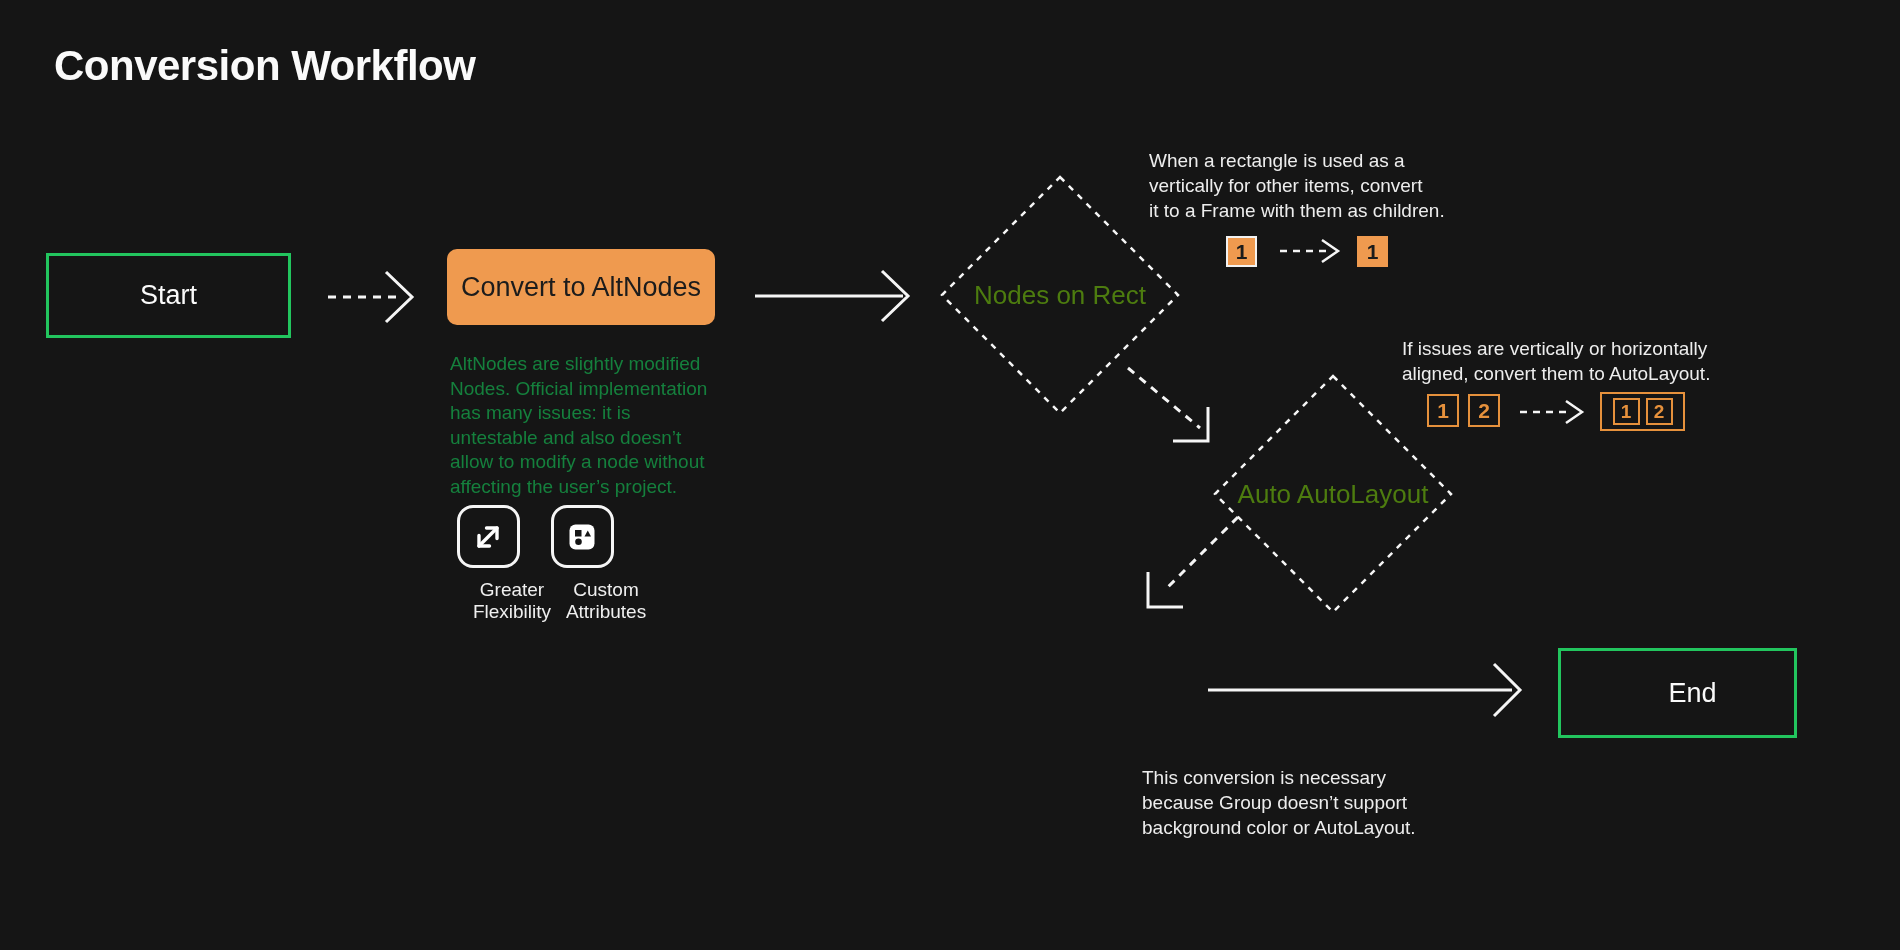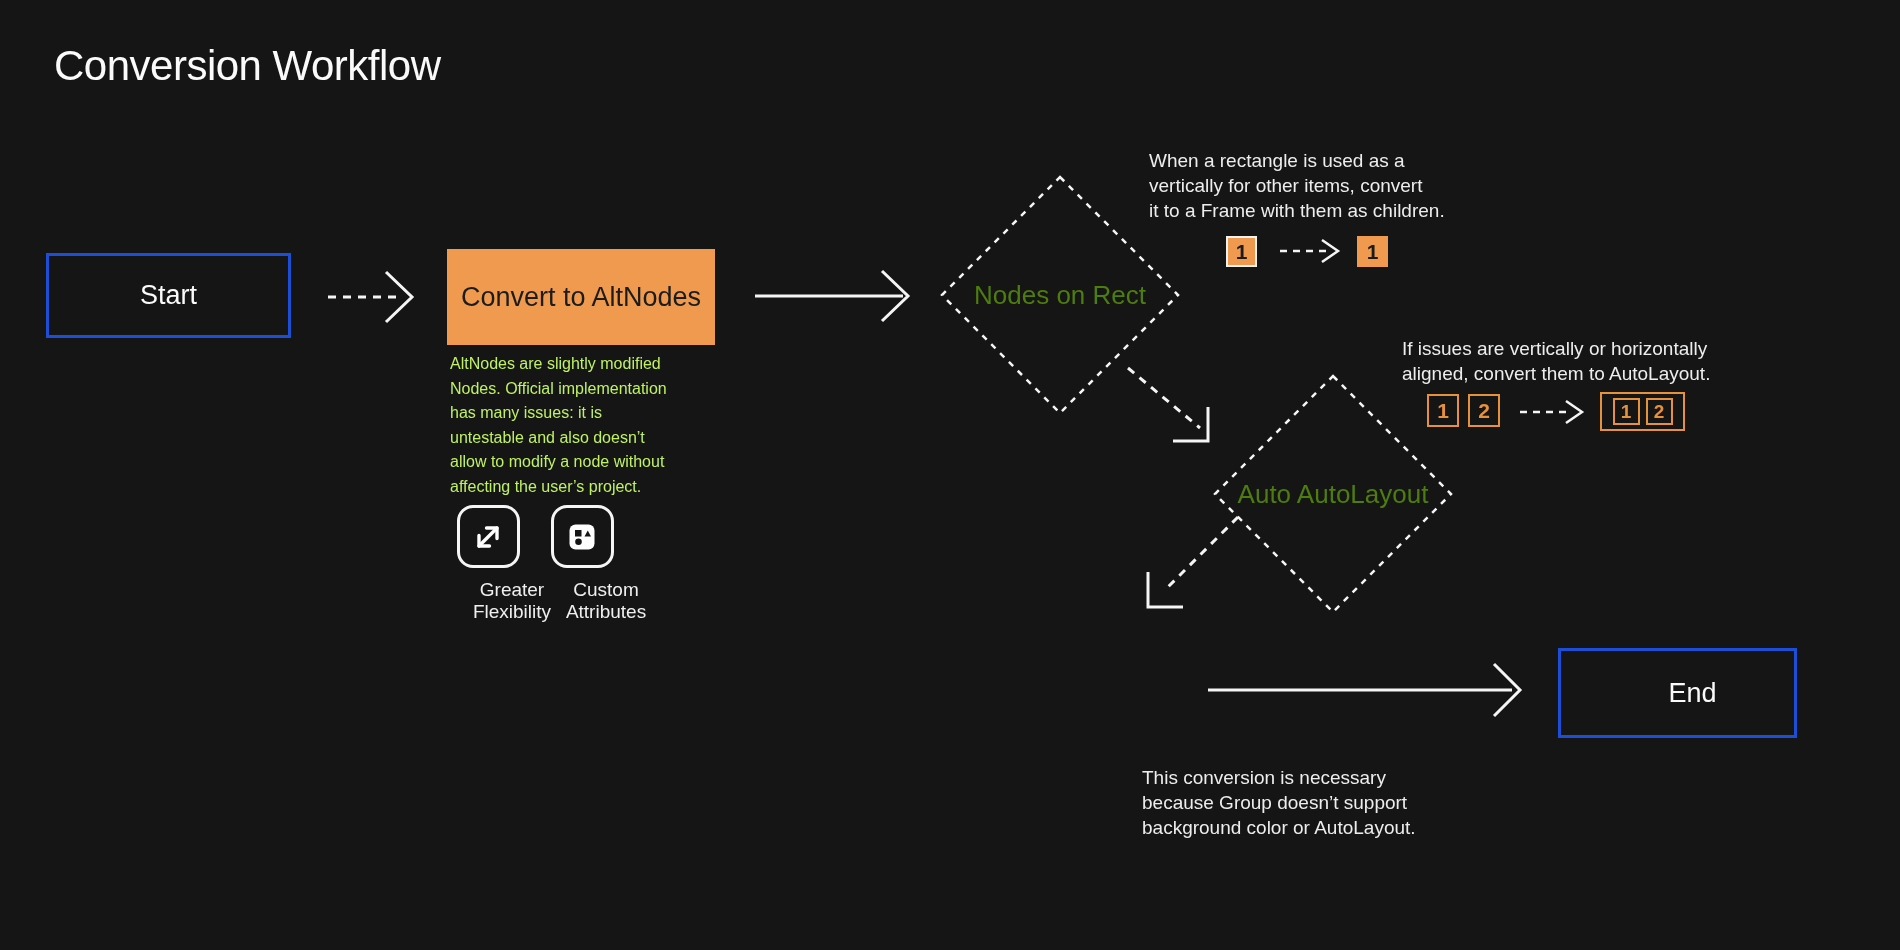--- a/index.html
+++ b/index.html
@@ -1,33 +1,33 @@
 <!DOCTYPE html>
 <html><head>
 <meta charset="utf-8">
 <style>
   * { margin:0; padding:0; box-sizing:border-box; }
   html,body { width:1900px; height:950px; }
   body { font-family:"Liberation Sans", sans-serif; background:#151515; }
   .canvas { position:relative; width:1900px; height:950px; background:#151515; overflow:hidden; }
 
-  .page-title { position:absolute; left:54px; top:42px; font-size:42px; font-weight:400;
+  .page-title { position:absolute; left:54px; top:42px; font-size:42px; font-weight:700;
                 color:#FAFAFA; letter-spacing:-0.5px; }
 
   .arrow-layer { position:absolute; left:0; top:0; width:1900px; height:950px; pointer-events:none; }
 
   .node { position:absolute; display:flex; align-items:center; justify-content:center; }
-  .terminal { border:3px solid #1d4ed8; color:#FAFAFA; font-size:27px; }
+  .terminal { border:3px solid #22c55e; color:#FAFAFA; font-size:27px; }
   .process  { background:#EF9A4F; color:#1C1C1C; font-size:27px; font-weight:500; }
 
   .diamond { width:244px; height:244px; }
   .diamond svg { position:absolute; left:0; top:0; }
   .diamond .diamond-label { position:relative; color:#4d7c0f; font-size:26px; white-space:nowrap; }
 
-  .note { position:absolute; color:#bef264; font-size:16px; line-height:24.5px; white-space:pre-line; }
+  .note { position:absolute; color:#15803d; font-size:19px; line-height:24.5px; white-space:pre-line; }
 
   .features { position:absolute; left:441px; top:505px; display:flex; }
   .feature { width:94px; display:flex; flex-direction:column; align-items:center; }
   .feature-icon-box { width:63px; height:63px; border:3px solid #F5F5F5; border-radius:16px;
                       display:flex; align-items:center; justify-content:center; }
   .feature-label { margin-top:11px; color:#EFEFEF; font-size:19px; line-height:22px;
                    text-align:center; white-space:pre-line;margin-left:48px; }
 
   .annotation { position:absolute; color:#EDEDED; font-size:19px; line-height:25px; white-space:pre-line; }
 
@@ -85,21 +85,21 @@
         <line x1="1520" y1="412" x2="1571" y2="412" stroke-width="2.5" stroke-dasharray="7 6"></line>
         <polyline points="1566,401 1582,412 1566,423" stroke-width="2.5"></polyline>
       </g>
     </g>
   </svg>
 
   <div class="node terminal" style="left:46px; top:253px; width:245px; height:85px;">
     <span>Start</span>
   </div>
 
-  <div class="node process" style="left:447px; top:249px; width:268px; height:96px;">
+  <div class="node process" style="left:447px; top:249px; width:268px; height:76px;border-radius:10px;">
     <span>Convert to AltNodes</span>
   </div>
 
   <div class="node diamond" style="left:938px; top:173px;">
     <svg width="244" height="244">
       <polygon points="122,4 240,122 122,240 4,122" fill="none" stroke="#F5F5F5" stroke-width="2.5" stroke-dasharray="6 6.5"></polygon>
     </svg>
     <div class="diamond-label">Nodes on Rect</div>
   </div>
 

